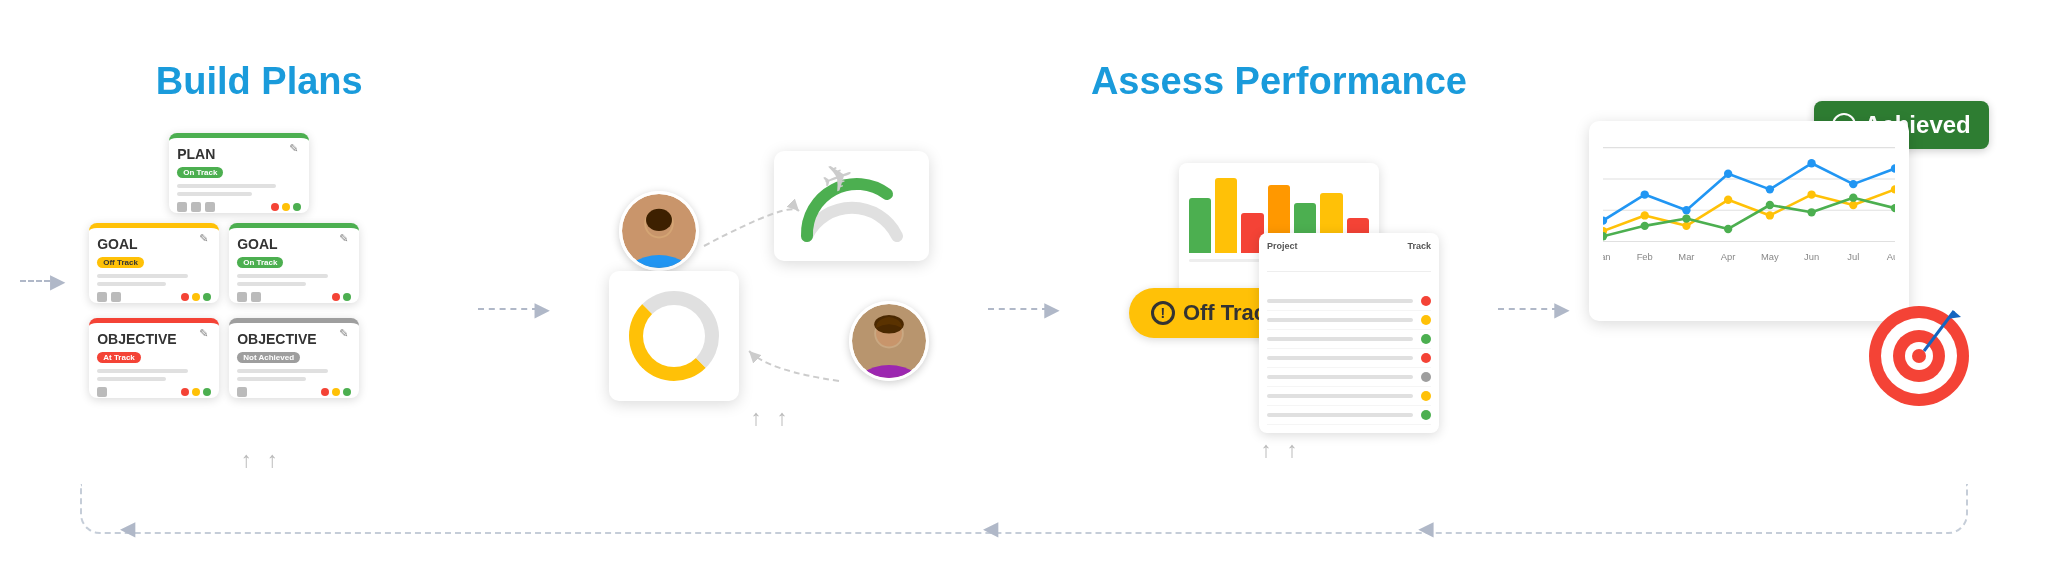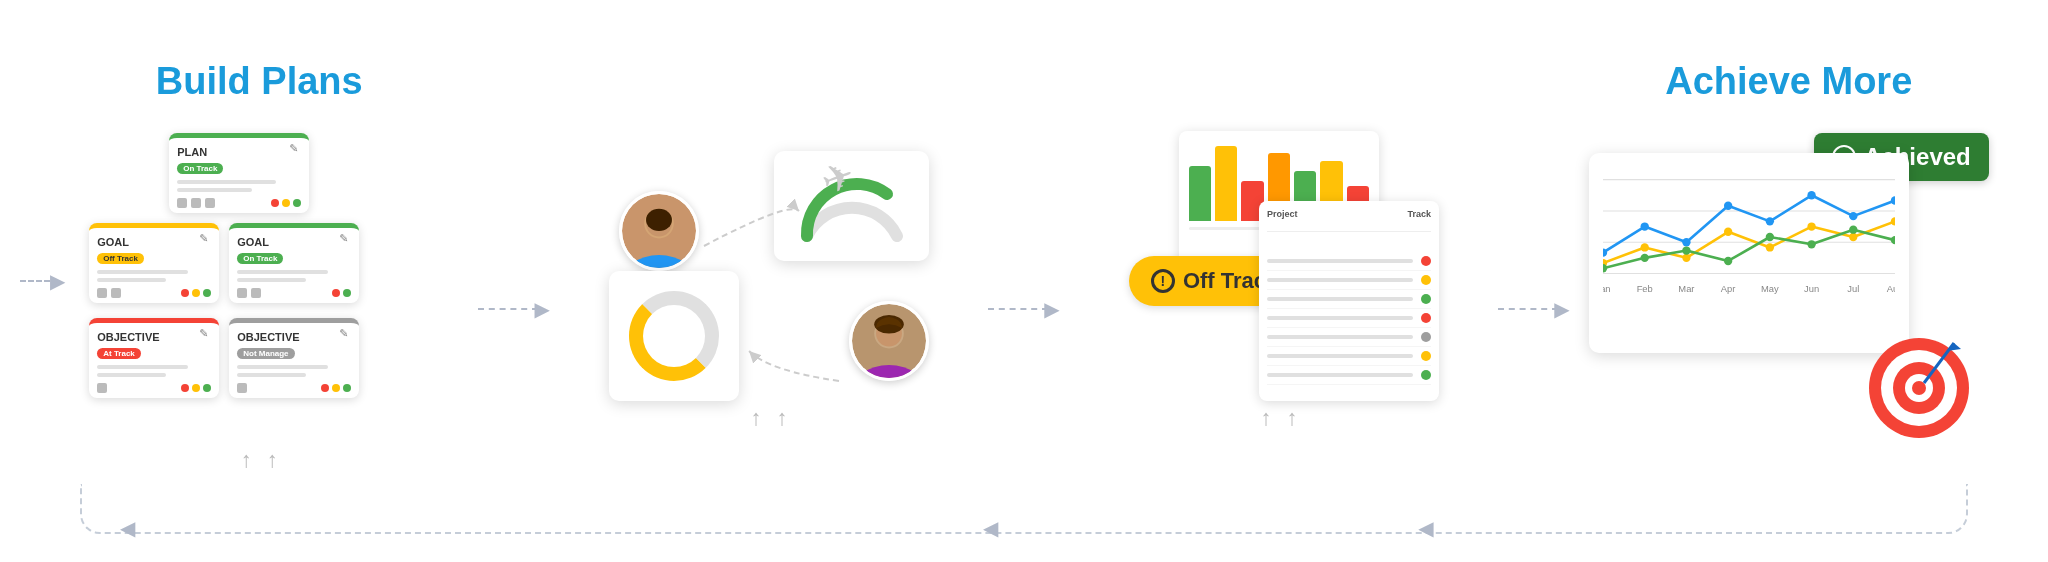--- a/index.html
+++ b/index.html
@@ -99,21 +99,21 @@
 
     .card-objective-gray {
       width: 130px;
       height: 80px;
       top: 185px;
       left: 140px;
       border-top: 5px solid #9e9e9e;
     }
 
     .card-label {
-      font-size: 11px;
+      font-size: 14px;
       font-weight: bold;
       color: #333;
       margin-bottom: 4px;
     }
 
     .card-status-badge {
       display: inline-block;
       padding: 1px 6px;
       border-radius: 10px;
       font-size: 8px;
@@ -339,21 +339,21 @@
       padding: 8px;
     }
 
     .status-list-header {
       display: flex;
       justify-content: space-between;
       font-size: 9px;
       font-weight: bold;
       color: #555;
       border-bottom: 1px solid #eee;
-      padding-bottom: 12px;
+      padding-bottom: 20px;
       margin-bottom: 20px;
     }
 
     .status-list-row {
       display: flex;
       align-items: center;
       justify-content: space-between;
       padding: 4px 0;
       border-bottom: 1px solid #f5f5f5;
     }
@@ -620,21 +620,21 @@
               <div class="dot dot-red"></div>
               <div class="dot dot-yellow"></div>
               <div class="dot dot-green"></div>
             </div>
           </div>
         </div>
 
         <div class="card card-objective-gray">
           <span class="card-edit-icon">✎</span>
           <div class="card-label">OBJECTIVE</div>
-          <span class="card-status-badge badge-gray">Not Manage</span>
+          <span class="card-status-badge badge-gray">Not Achieved</span>
           <div class="card-lines">
             <div class="card-line medium"></div>
             <div class="card-line short"></div>
           </div>
           <div class="card-icons">
             <div class="card-icon-dot"></div>
             <div class="card-color-dots">
               <div class="dot dot-red"></div>
               <div class="dot dot-yellow"></div>
               <div class="dot dot-green"></div>
@@ -718,20 +718,21 @@
       </div>
     </div>
   </div>
 
   <div class="h-connector">
     <div class="h-connector-line"></div>
     <span class="h-connector-arrow">▶</span>
   </div>
 
   <div class="section">
+    <div class="section-title">Assess Performance</div>
     <div class="section-content">
       <div class="assess-content">
 
         <div class="chart-card">
           <div class="bar-chart">
             <div class="bar bar-green" style="height:55px"></div>
             <div class="bar bar-yellow" style="height:75px"></div>
             <div class="bar bar-red" style="height:40px"></div>
             <div class="bar bar-orange" style="height:68px"></div>
             <div class="bar bar-green" style="height:50px"></div>
@@ -788,21 +789,20 @@
       </div>
     </div>
   </div>
 
   <div class="h-connector">
     <div class="h-connector-line"></div>
     <span class="h-connector-arrow">▶</span>
   </div>
 
   <div class="section">
-    <div class="section-title">Achieve More</div>
     <div class="section-content">
       <div class="achieve-content">
 
         <div class="achieved-badge">
           <div class="checkmark-circle">✓</div>
           <span>Achieved</span>
         </div>
 
         <div class="line-chart-card">
           <svg class="line-chart-svg" viewBox="0 0 280 130">

